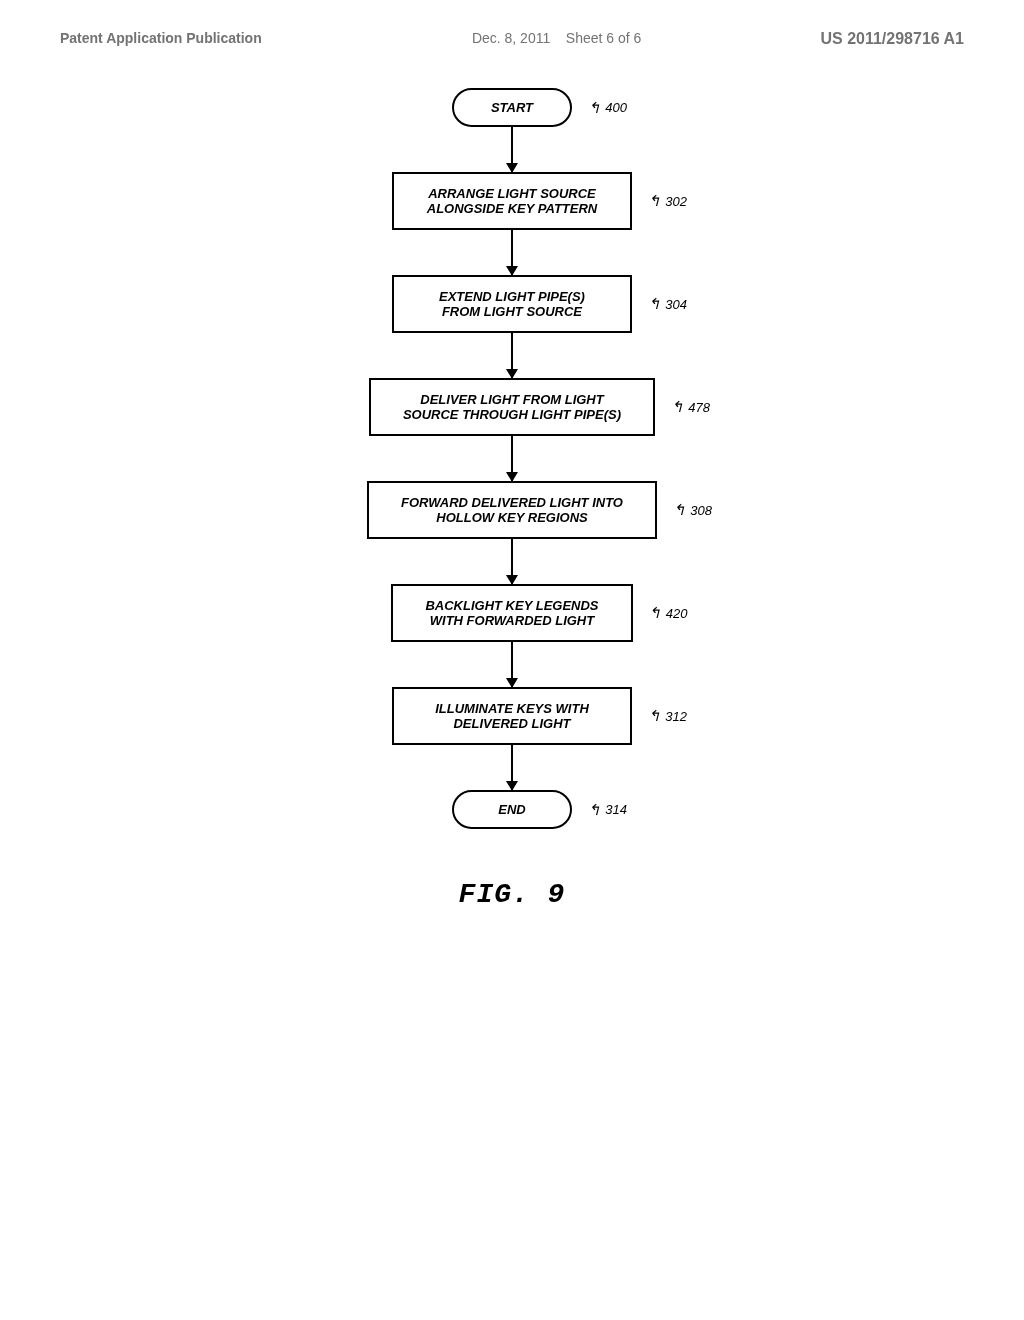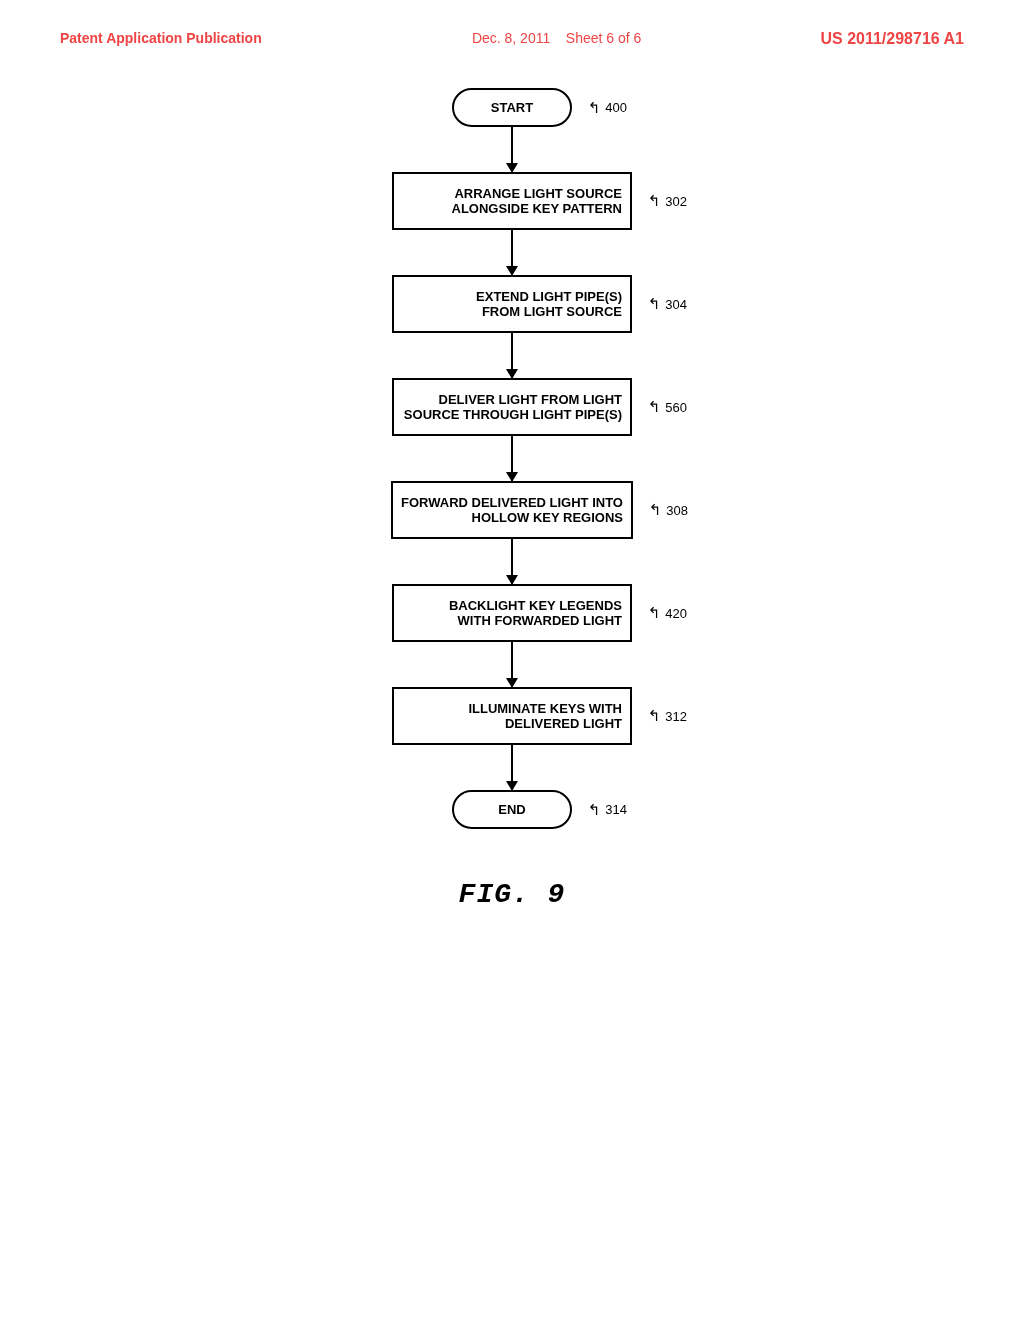--- a/index.html
+++ b/index.html
@@ -10,21 +10,21 @@
       font-family: Arial, Helvetica, sans-serif;
       position: relative;
     }
 
     .page-header {
       display: flex;
       justify-content: space-between;
       align-items: flex-start;
       padding: 30px 60px 0 60px;
       font-size: 14px;
-      color: #ef4444;
+      color: #737373;
     }
 
     .header-left {
       font-weight: bold;
       font-size: 14px;
     }
 
     .header-center {
       text-align: center;
       font-size: 14px;
@@ -43,41 +43,42 @@
       padding-top: 40px;
       position: relative;
     }
 
     .flowchart {
       display: flex;
       flex-direction: column;
       align-items: center;
       gap: 0;
       position: relative;
+      font-style: italic;
     }
 
     
     .node-rounded {
       border: 2px solid #000;
       border-radius: 50px;
       padding: 10px 30px;
       text-align: center;
       font-size: 13px;
       font-weight: bold;
       background: #fff;
       position: relative;
       min-width: 120px;
     }
 
     
     .node-rect {
       border: 2px solid #000;
       border-radius: 0;
-      padding: 12px 8px;
-      text-align: right;
+      padding: 12px 32px;
+      text-align: center;
       font-size: 13px;
       font-weight: bold;
       background: #fff;
       position: relative;
       min-width: 240px;
     }
 
     
     .arrow {
       width: 2px;
@@ -187,21 +188,21 @@
     </div>
 
     <div class="arrow"></div>
 
     <div class="node-wrapper">
       <div class="node-rect">
         DELIVER LIGHT FROM LIGHT<br>SOURCE THROUGH LIGHT PIPE(S)
       </div>
       <div class="ref-label">
         <span class="hook-symbol">↰</span>
-          <span>560</span>
+          <span>478</span>
       </div>
     </div>
 
     <div class="arrow"></div>
 
     <div class="node-wrapper">
       <div class="node-rect">
         FORWARD DELIVERED LIGHT INTO<br>HOLLOW KEY REGIONS
       </div>
       <div class="ref-label">

